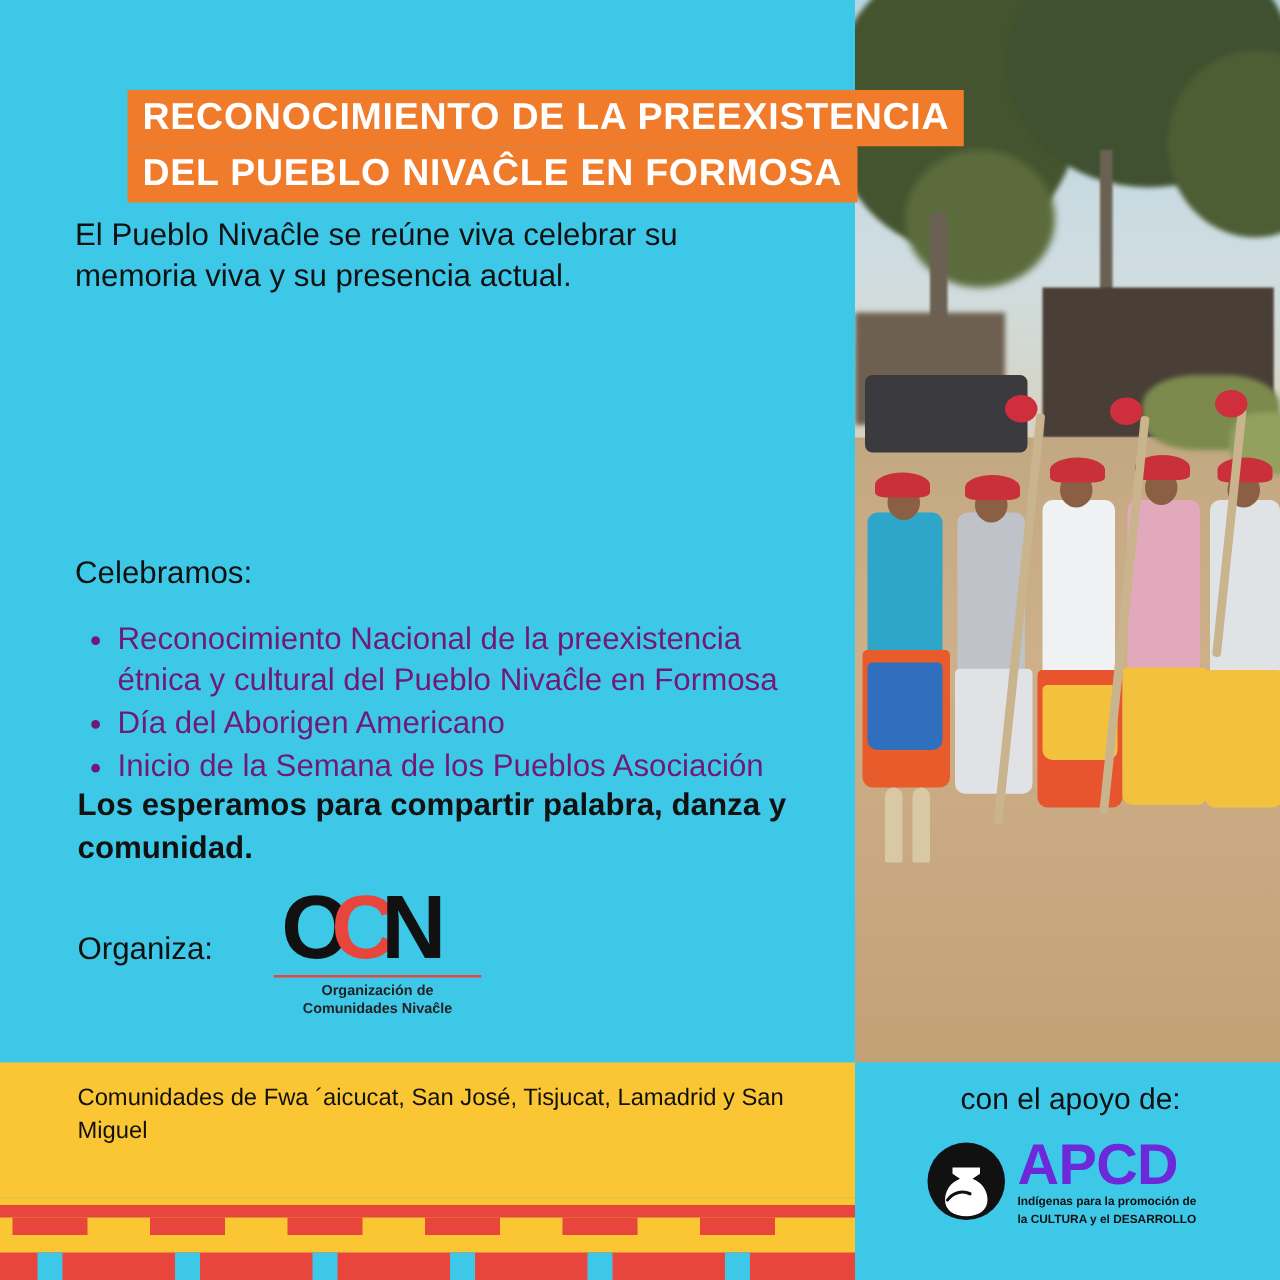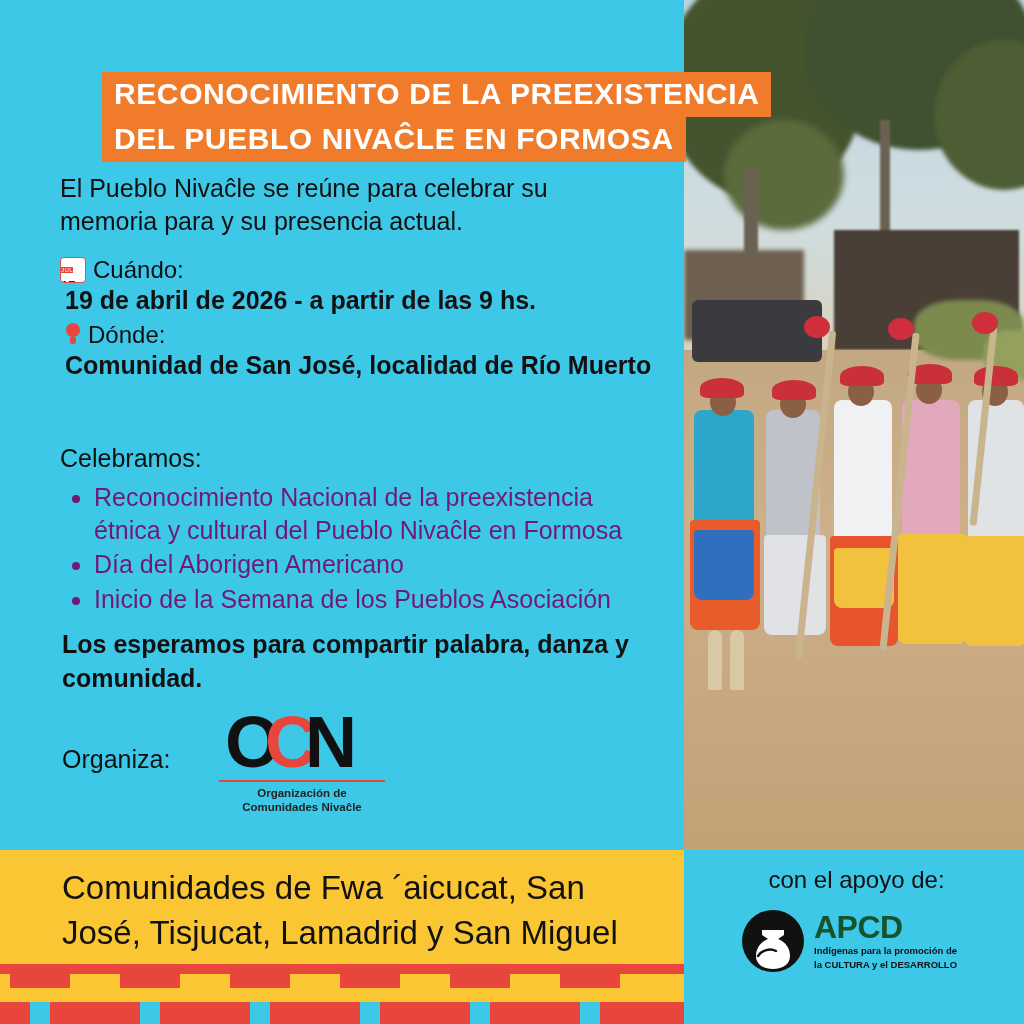--- a/index.html
+++ b/index.html
@@ -112,21 +112,21 @@
   .pin-icon::before {
     content:""; position:absolute; left:1px; top:1px; width:14px; height:14px;
     background:#e8453c; border-radius: 50% 50% 50% 50%;
   }
   .pin-icon::after {
     content:""; position:absolute; left:5px; top:15px; width:6px; height:7px;
     background:#e8453c; border-radius: 2px;
   }
 
   .celebra { position:absolute; left: 60px; top: 444px; width: 600px; }
-  .celebra h3 { font-size: 25px; font-weight: normal; color:#111; margin-bottom: 8px;}
+  .celebra h3 { font-size: 25px; font-weight: normal; color:#111; margin-bottom: 22px;}
   .celebra ul { margin-left: 34px; }
   .celebra li { font-size: 25px; color:#701a75; line-height: 1.3; margin-bottom: 2px;}
 
   .closing {
     position:absolute; left: 62px; top: 628px; width: 580px;
     font-size: 25px; font-weight: bold; color:#111; line-height: 1.35;
   }
 
   .organiza {
     position:absolute; left: 62px; top: 745px;
@@ -144,21 +144,21 @@
   .ocn-rule { height: 2px; background:#e8453c; margin: 2px 12px 4px 12px; }
   .ocn-sub { font-size: 11.5px; font-weight: bold; color:#222; line-height: 1.25; }
 
   
   .yellow-band {
     position:absolute; left:0; top: 850px; width: 684px; height: 108px;
     background:#fbc633;
   }
   .yellow-text {
     position:absolute; left: 62px; top: 866px; width: 600px;
-    font-size: 33px; color:#111; line-height: 1.35;
+    font-size: 19px; color:#111; line-height: 1.35;
   }
   .pattern {
     position:absolute; left:0; top: 958px; width: 684px; height: 66px;
     background:#fbc633; overflow:hidden;
   }
   .blue-bottom {
     position:absolute; left: 684px; top: 850px; width: 340px; height: 174px;
     background:#3ec8e8;
   }
   .apoyo {
@@ -166,21 +166,21 @@
     font-size: 24px; color:#111;
   }
   .apcd {
     position:absolute; left: 740px; top: 908px; width: 236px;
     display:flex; align-items:center; gap: 8px;
   }
   .apcd-mark {
     width: 66px; height: 66px; flex: none; position: relative;
   }
   .apcd-text .big {
-    font-size: 32px; font-weight: bold; color:#14532d; letter-spacing: -0.5px; line-height: 1;
+    font-size: 46px; font-weight: bold; color:#6d28d9; letter-spacing: -0.5px; line-height: 1;
   }
   .apcd-text .small {
     font-size: 9.5px; color:#111; line-height: 1.25; margin-top: 2px; font-weight:bold;
   }
 </style>
 </head>
 <body>
 
 <div class="poster">
 
@@ -236,37 +236,22 @@
       <div class="stick" style="left:296px; top:326px; height:200px;"></div>
       <div class="pom" style="left:288px; top:312px;"></div>
     </div>
   </div>
 
   <div class="title-block">
     <div class="title-line">RECONOCIMIENTO DE LA PREEXISTENCIA</div><br>
     <div class="title-line">DEL PUEBLO NIVAĈLE EN FORMOSA</div>
   </div>
 
-  <div class="subtitle">El Pueblo Nivaĉle se reúne para celebrar su memoria para y su presencia actual.</div>
-
-  <div class="meta">
-    <div class="meta-row">
-      <span class="cal-icon">
-        <span class="top">JUL</span>
-        <span class="day">17</span>
-      </span>
-      <span class="meta-label">Cuándo:</span>
-    </div>
-    <div class="meta-value">19 de abril de 2026 - a partir de las 9 hs.</div>
-    <div class="meta-row">
-      <span class="pin-icon"></span>
-      <span class="meta-label">Dónde:</span>
-    </div>
-    <div class="meta-value">Comunidad de San José, localidad de Río Muerto</div>
-  </div>
+  <div class="subtitle">El Pueblo Nivaĉle se reúne viva celebrar su memoria viva y su presencia actual.</div>
+
 
   <div class="celebra">
     <h3>Celebramos:</h3>
     <ul>
       <li>Reconocimiento Nacional de la preexistencia étnica y cultural del Pueblo Nivaĉle en Formosa</li>
       <li>Día del Aborigen Americano</li>
       <li>Inicio de la Semana de los Pueblos Asociación</li>
     </ul>
   </div>
 

